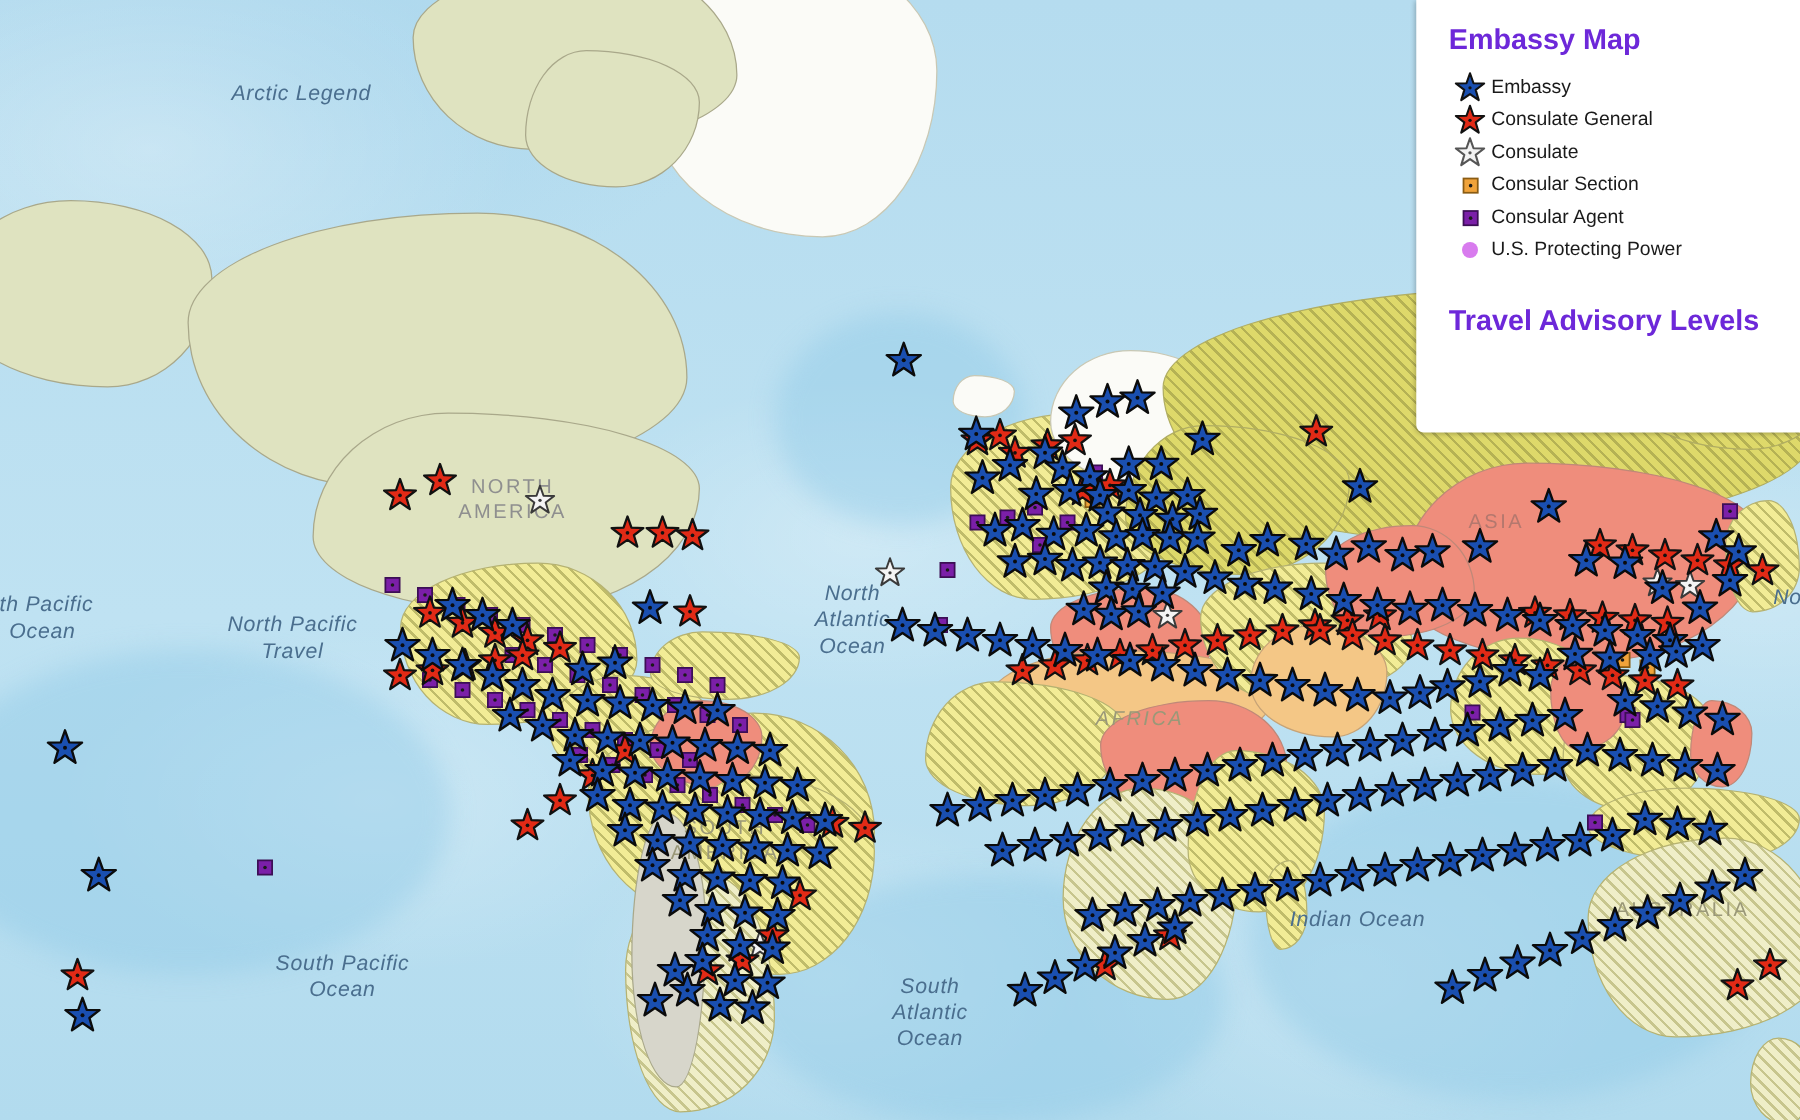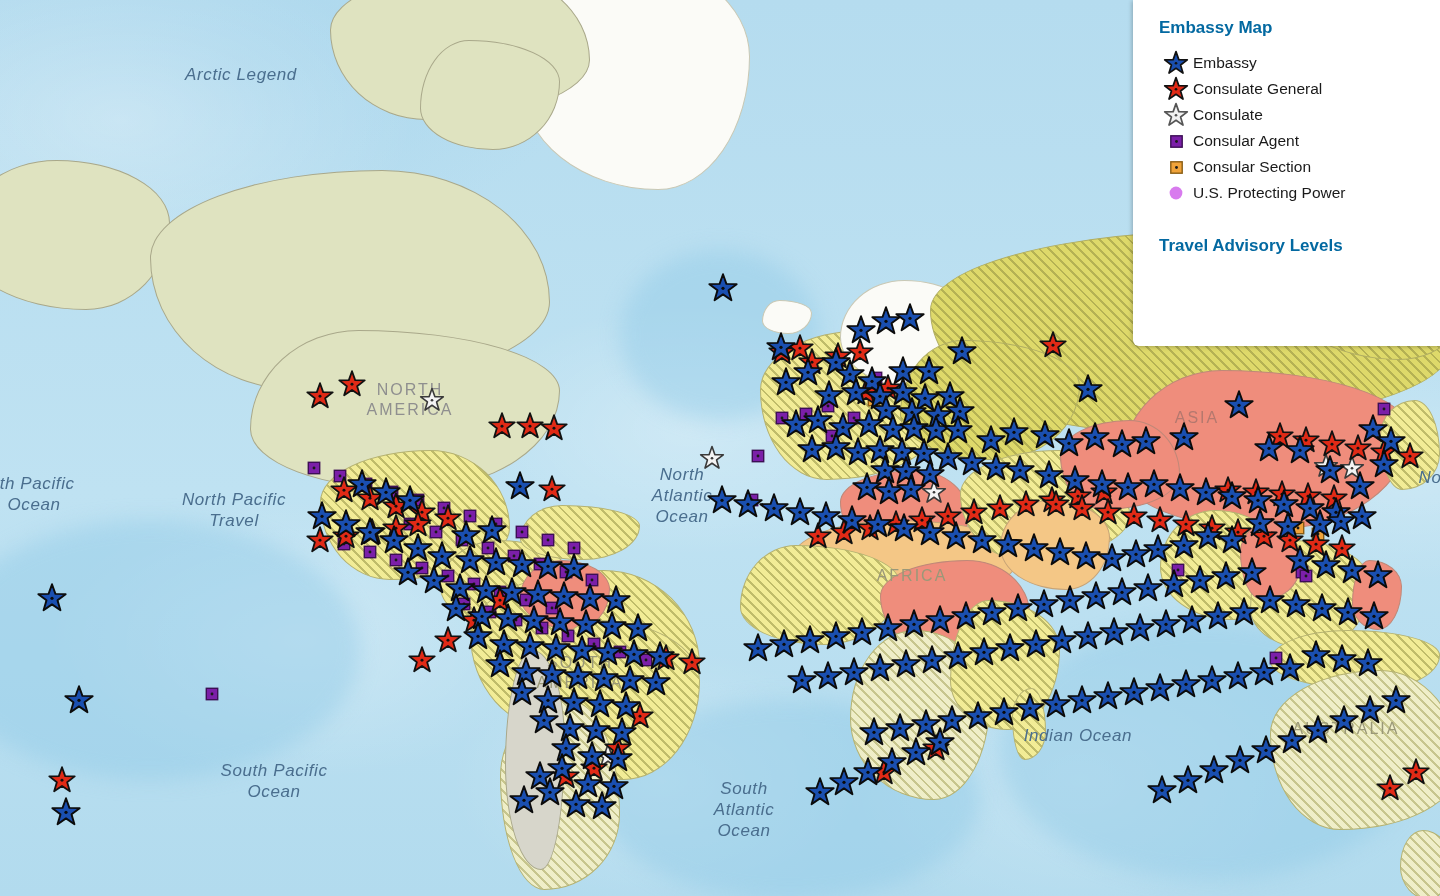--- a/index.html
+++ b/index.html
@@ -106,21 +106,21 @@
   }
   #legend .lg-head{
     height:46px;background:#2f5584;display:flex;align-items:center;
     padding-left:22px;box-sizing:border-box;
   }
   #legend .lg-head-title{
     color:#ffffff;font-size:21px;font-weight:bold;letter-spacing:.2px;
   }
   #legend .lg-body{padding:18px 0 0 26px;}
   .lg-section-title{
-    font-size:17px;font-weight:bold;color:#0369a1;margin:0 0 12px 0;
+    font-size:23px;font-weight:bold;color:#6d28d9;margin:0 0 12px 0;
   }
   .lg-section-title.second{margin-top:30px;}
   .lg-items{list-style:none;margin:0;padding:0;}
   .lg-item{display:flex;align-items:center;height:26px;}
   .lg-ico{width:34px;display:flex;justify-content:center;align-items:center;}
   .lg-ico svg{display:block;overflow:visible;}
   .lg-label{font-size:15.5px;color:#1a1a1a;}
 </style>
 </head>
 <body>
@@ -185,29 +185,29 @@
       <div class="ocean-label" style="left: 159px; top: 489px; width: 150px;">North Pacific
 Travel</div>
       <div class="ocean-label" style="left: 627px; top: 464px; width: 110px;">North
 Atlantic
 Ocean</div>
       <div class="ocean-label" style="left: 199px; top: 760px; width: 150px;">South Pacific
 Ocean</div>
       <div class="ocean-label" style="left: 689px; top: 778px; width: 110px;">South
 Atlantic
 Ocean</div>
-      <div class="ocean-label" style="left: 992px; top: 725px; width: 140px; text-align: right;">Indian Ocean</div>
+      <div class="ocean-label" style="left: 1016px; top: 725px; width: 140px;">Indian Ocean</div>
       <div class="ocean-label" style="left: 1410px; top: 467px; width: 40px;">No</div>
     </div>
   <div id="continent-labels">
       <div class="cont-label " style="left: 330px; top: 380px; width: 160px;">NORTH
 AMERICA</div>
       <div class="cont-label on-yellow" style="left: 500px; top: 653px; width: 160px;">SOUTH
 AMERICA</div>
-      <div class="cont-label on-yellow" style="left: 832px; top: 566px; width: 160px;">AFRICA</div>
+      <div class="cont-label on-yellow" style="left: 832px; top: 566px; width: 160px; font-style: italic;">AFRICA</div>
       <div class="cont-label on-red" style="left: 1117px; top: 408px; width: 160px;">ASIA</div>
       <div class="cont-label on-yellow" style="left: 1266px; top: 719px; width: 160px;">AUSTRALIA</div>
     </div>
 
   <div id="marker-layer">
       <div class="mk" style="left: 828px; top: 406px;">
         <svg width="13" height="13" viewBox="0 0 13 13">
           <rect x="0.8" y="0.8" width="11.4" height="11.4" fill="#7b1fa8" stroke="#3c0f55" stroke-width="1.4"></rect>
           <circle cx="6.5" cy="6.5" r="1.43" fill="#1a1a1a"></circle>
         </svg>
@@ -2575,34 +2575,34 @@
               <svg width="24" height="24" viewBox="0 0 24 24">
                 <path d="M12.00,0.60L14.82,8.60L23.30,8.81L16.57,13.96L18.98,22.09L12.00,17.28L5.02,22.09L7.43,13.96L0.70,8.81L9.18,8.60Z" fill="#f2f2f2" stroke="#555555" stroke-width="1.7" stroke-linejoin="round"></path>
                 <circle cx="12" cy="12.24" r="1.32" fill="#555555"></circle>
               </svg>
             </span>
             <span class="lg-label">Consulate</span>
           </li>
           <li class="lg-item">
             <span class="lg-ico">
               <svg width="13" height="13" viewBox="0 0 13 13">
+                <rect x="0.8" y="0.8" width="11.4" height="11.4" fill="#f0a33a" stroke="#8a5c13" stroke-width="1.4"></rect>
+                <circle cx="6.5" cy="6.5" r="1.43" fill="#1a1a1a"></circle>
+              </svg>
+            </span>
+            <span class="lg-label">Consular Section</span>
+          </li>
+          <li class="lg-item">
+            <span class="lg-ico">
+              <svg width="13" height="13" viewBox="0 0 13 13">
                 <rect x="0.8" y="0.8" width="11.4" height="11.4" fill="#7b1fa8" stroke="#3c0f55" stroke-width="1.4"></rect>
                 <circle cx="6.5" cy="6.5" r="1.43" fill="#1a1a1a"></circle>
               </svg>
             </span>
             <span class="lg-label">Consular Agent</span>
-          </li>
-          <li class="lg-item">
-            <span class="lg-ico">
-              <svg width="13" height="13" viewBox="0 0 13 13">
-                <rect x="0.8" y="0.8" width="11.4" height="11.4" fill="#f0a33a" stroke="#8a5c13" stroke-width="1.4"></rect>
-                <circle cx="6.5" cy="6.5" r="1.43" fill="#1a1a1a"></circle>
-              </svg>
-            </span>
-            <span class="lg-label">Consular Section</span>
           </li>
           <li class="lg-item">
             <span class="lg-ico">
               <svg width="14" height="14" viewBox="0 0 14 14">
                 <circle cx="7" cy="7" r="6.4" fill="#d87bee"></circle>
               </svg>
             </span>
             <span class="lg-label">U.S. Protecting Power</span>
           </li>
         </ul>

